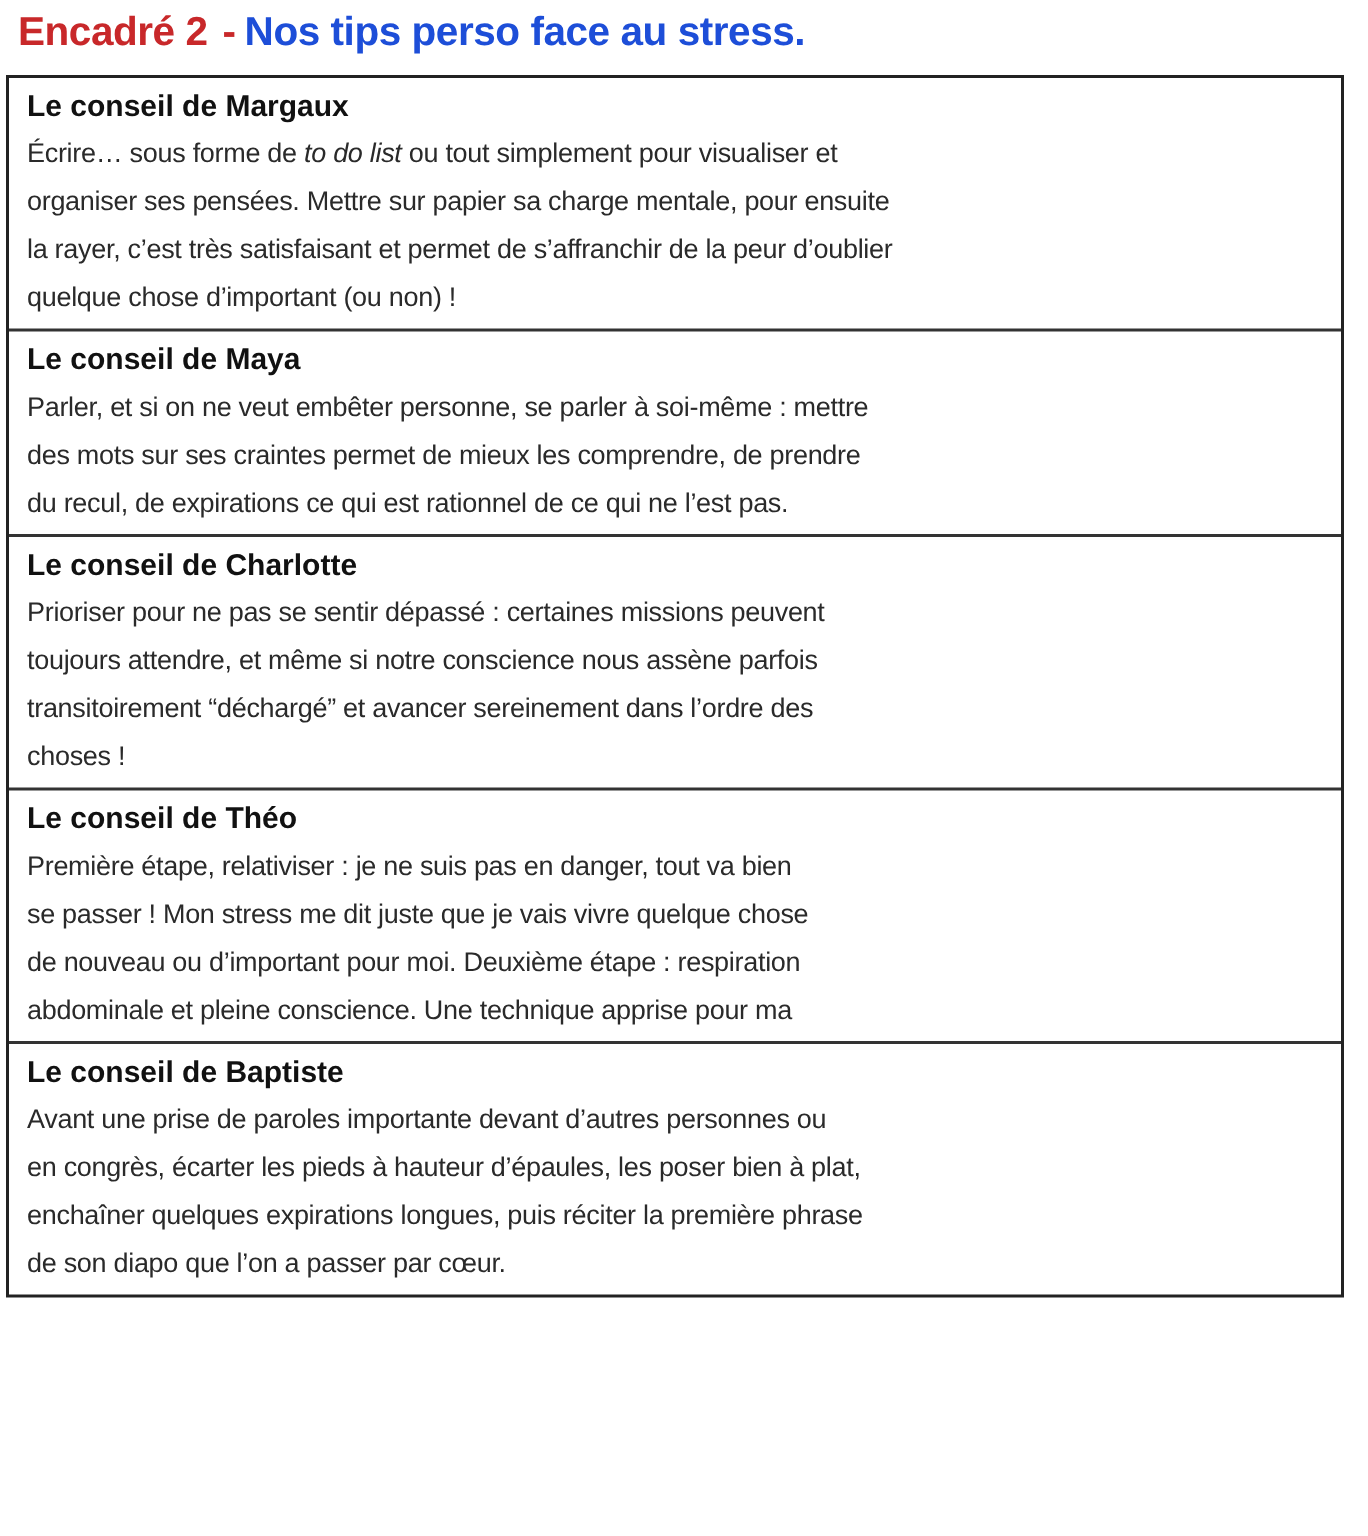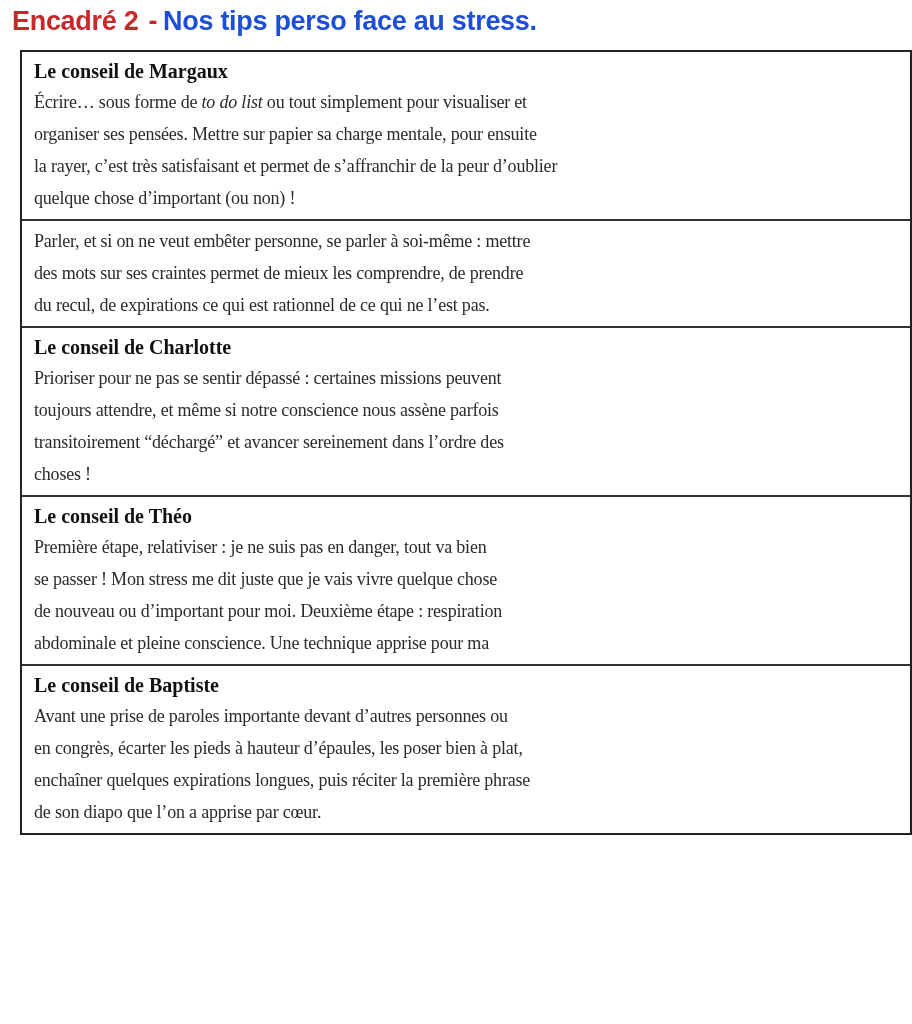--- a/index.html
+++ b/index.html
@@ -1,21 +1,21 @@
 <!DOCTYPE html>
 <html><head>
   <meta charset="utf-8">
   <style>
     html, body { margin: 0; padding: 0; background: #ffffff; }
     body { width: 912px; height: 1024px; overflow: hidden; font-family: "Liberation Sans", sans-serif; color: #1a1a1a; }
     .title { position: absolute; left: 12px; top: 6px; font-size: 27px; font-weight: bold; letter-spacing: -0.3px; white-space: nowrap; }
     .title .label { color: #c8282a; }
     .title .dash { color: #c8282a; margin: 0 6px 0 10px; }
     .title .text { color: #1d4ed8; }
-    .box { position: absolute; left: 20px; top: 50px; width: 888px; border: 2px solid #222222; box-sizing: content-box; font-family: Liberation Serif, serif; }
+    .box { position: absolute; left: 4px; top: 50px; width: 888px; border: 2px solid #222222; box-sizing: content-box; }
     .tip { border-top: 2px solid #333333; padding: 4px 12px 5px 12px; }
     .tip:first-child { border-top: none; }
     .tip-title { font-weight: bold; font-size: 20px; line-height: 30px; color: #111; }
     .tip-body { font-size: 18px; line-height: 32px; color: #2a2a2a; letter-spacing: -0.2px; }
     .tip-body em { font-style: italic; }
     .line { display: block; white-space: nowrap; }
   </style>
 </head>
 <body>
 
@@ -27,20 +27,21 @@
     <div class="tip">
       <div class="tip-title">Le conseil de Margaux</div>
       <div class="tip-body">
         <span class="line">Écrire… sous forme de <em>to do list</em> ou tout simplement pour visualiser et</span>
         <span class="line">organiser ses pensées. Mettre sur papier sa charge mentale, pour ensuite</span>
         <span class="line">la rayer, c’est très satisfaisant et permet de s’affranchir de la peur d’oublier</span>
         <span class="line">quelque chose d’important (ou non) !</span>
       </div>
     </div>
     <div class="tip">
+      <div class="tip-title">Le conseil de Maya</div>
       <div class="tip-body">
         <span class="line">Parler, et si on ne veut embêter personne, se parler à soi-même : mettre</span>
         <span class="line">des mots sur ses craintes permet de mieux les comprendre, de prendre</span>
         <span class="line">du recul, de expirations ce qui est rationnel de ce qui ne l’est pas.</span>
       </div>
     </div>
     <div class="tip">
       <div class="tip-title">Le conseil de Charlotte</div>
       <div class="tip-body">
         <span class="line">Prioriser pour ne pas se sentir dépassé : certaines missions peuvent</span>
@@ -57,16 +58,16 @@
         <span class="line">de nouveau ou d’important pour moi. Deuxième étape : respiration</span>
         <span class="line">abdominale et pleine conscience. Une technique apprise pour ma</span>
       </div>
     </div>
     <div class="tip">
       <div class="tip-title">Le conseil de Baptiste</div>
       <div class="tip-body">
         <span class="line">Avant une prise de paroles importante devant d’autres personnes ou</span>
         <span class="line">en congrès, écarter les pieds à hauteur d’épaules, les poser bien à plat,</span>
         <span class="line">enchaîner quelques expirations longues, puis réciter la première phrase</span>
-        <span class="line">de son diapo que l’on a apprise par cœur.</span>
+        <span class="line">de son diapo que l’on a passer par cœur.</span>
       </div>
     </div>
   </div>
 
 </body></html>

